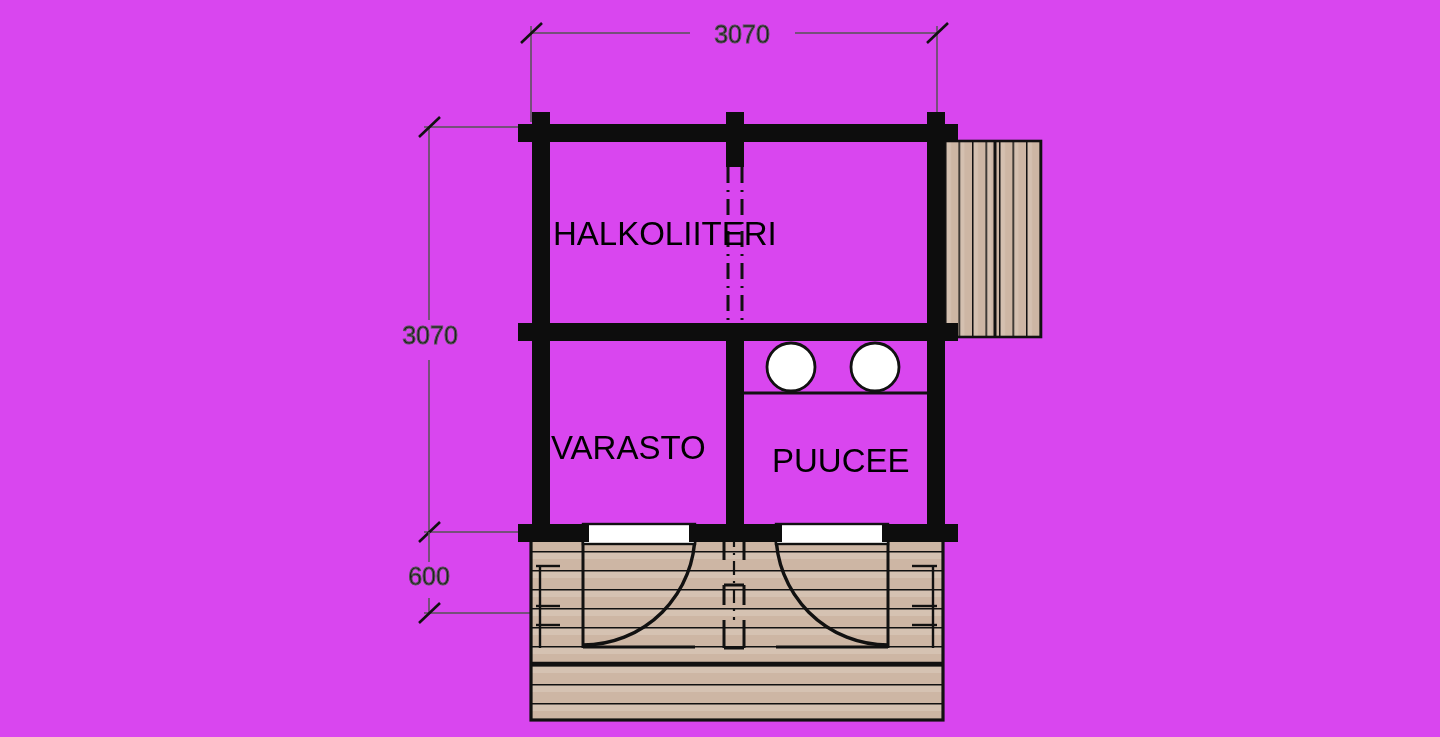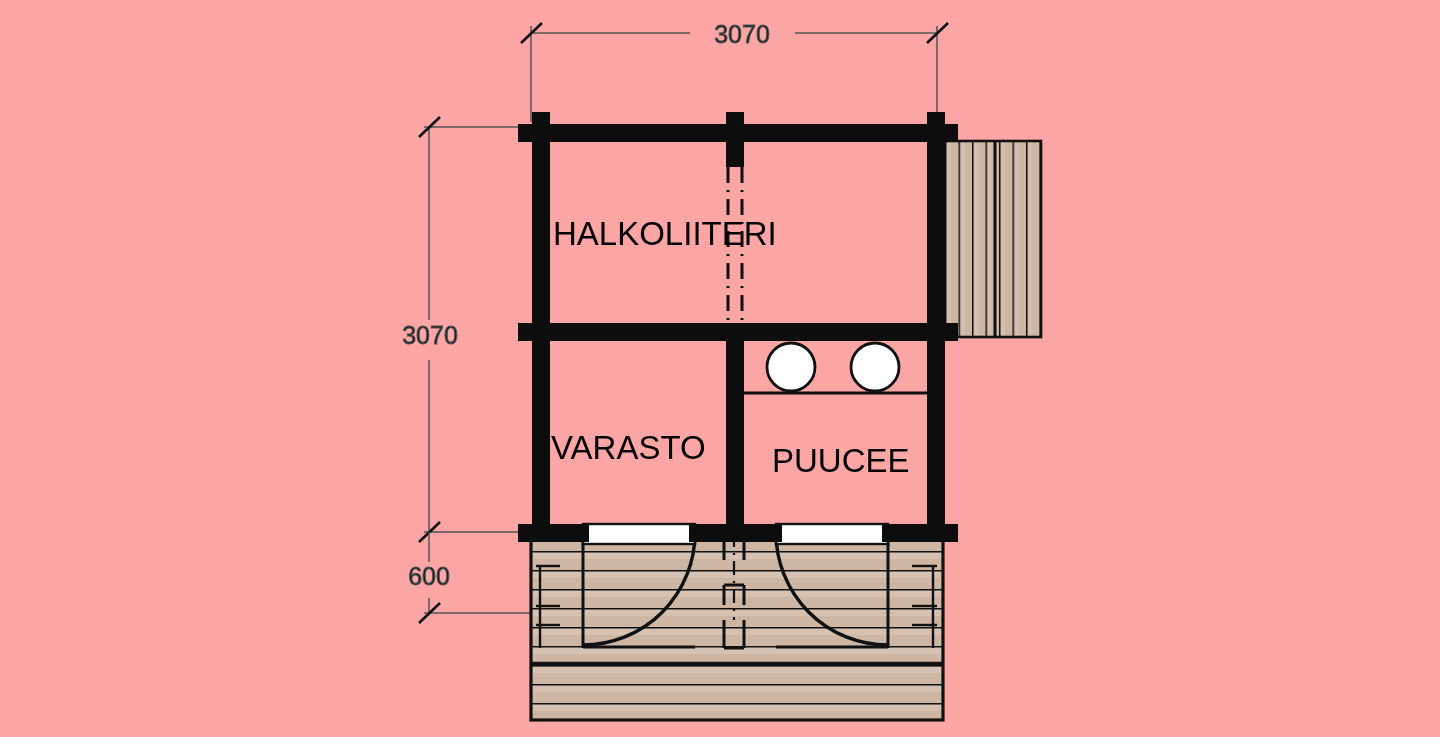--- a/index.html
+++ b/index.html
@@ -12,21 +12,21 @@
     width: 1440px;
     height: 737px;
     overflow: hidden;
     font-family: "Liberation Sans", sans-serif;
     color: #000000;
   }
   #plan-root {
     position: relative;
     width: 1440px;
     height: 737px;
-    background: #fca5a5;
+    background: #d946ef;
   }
   #plan-svg {
     position: absolute;
     left: 0;
     top: 0;
     display: block;
   }
   .dim-text {
     font-family: "Liberation Sans", sans-serif;
     font-size: 25px;

